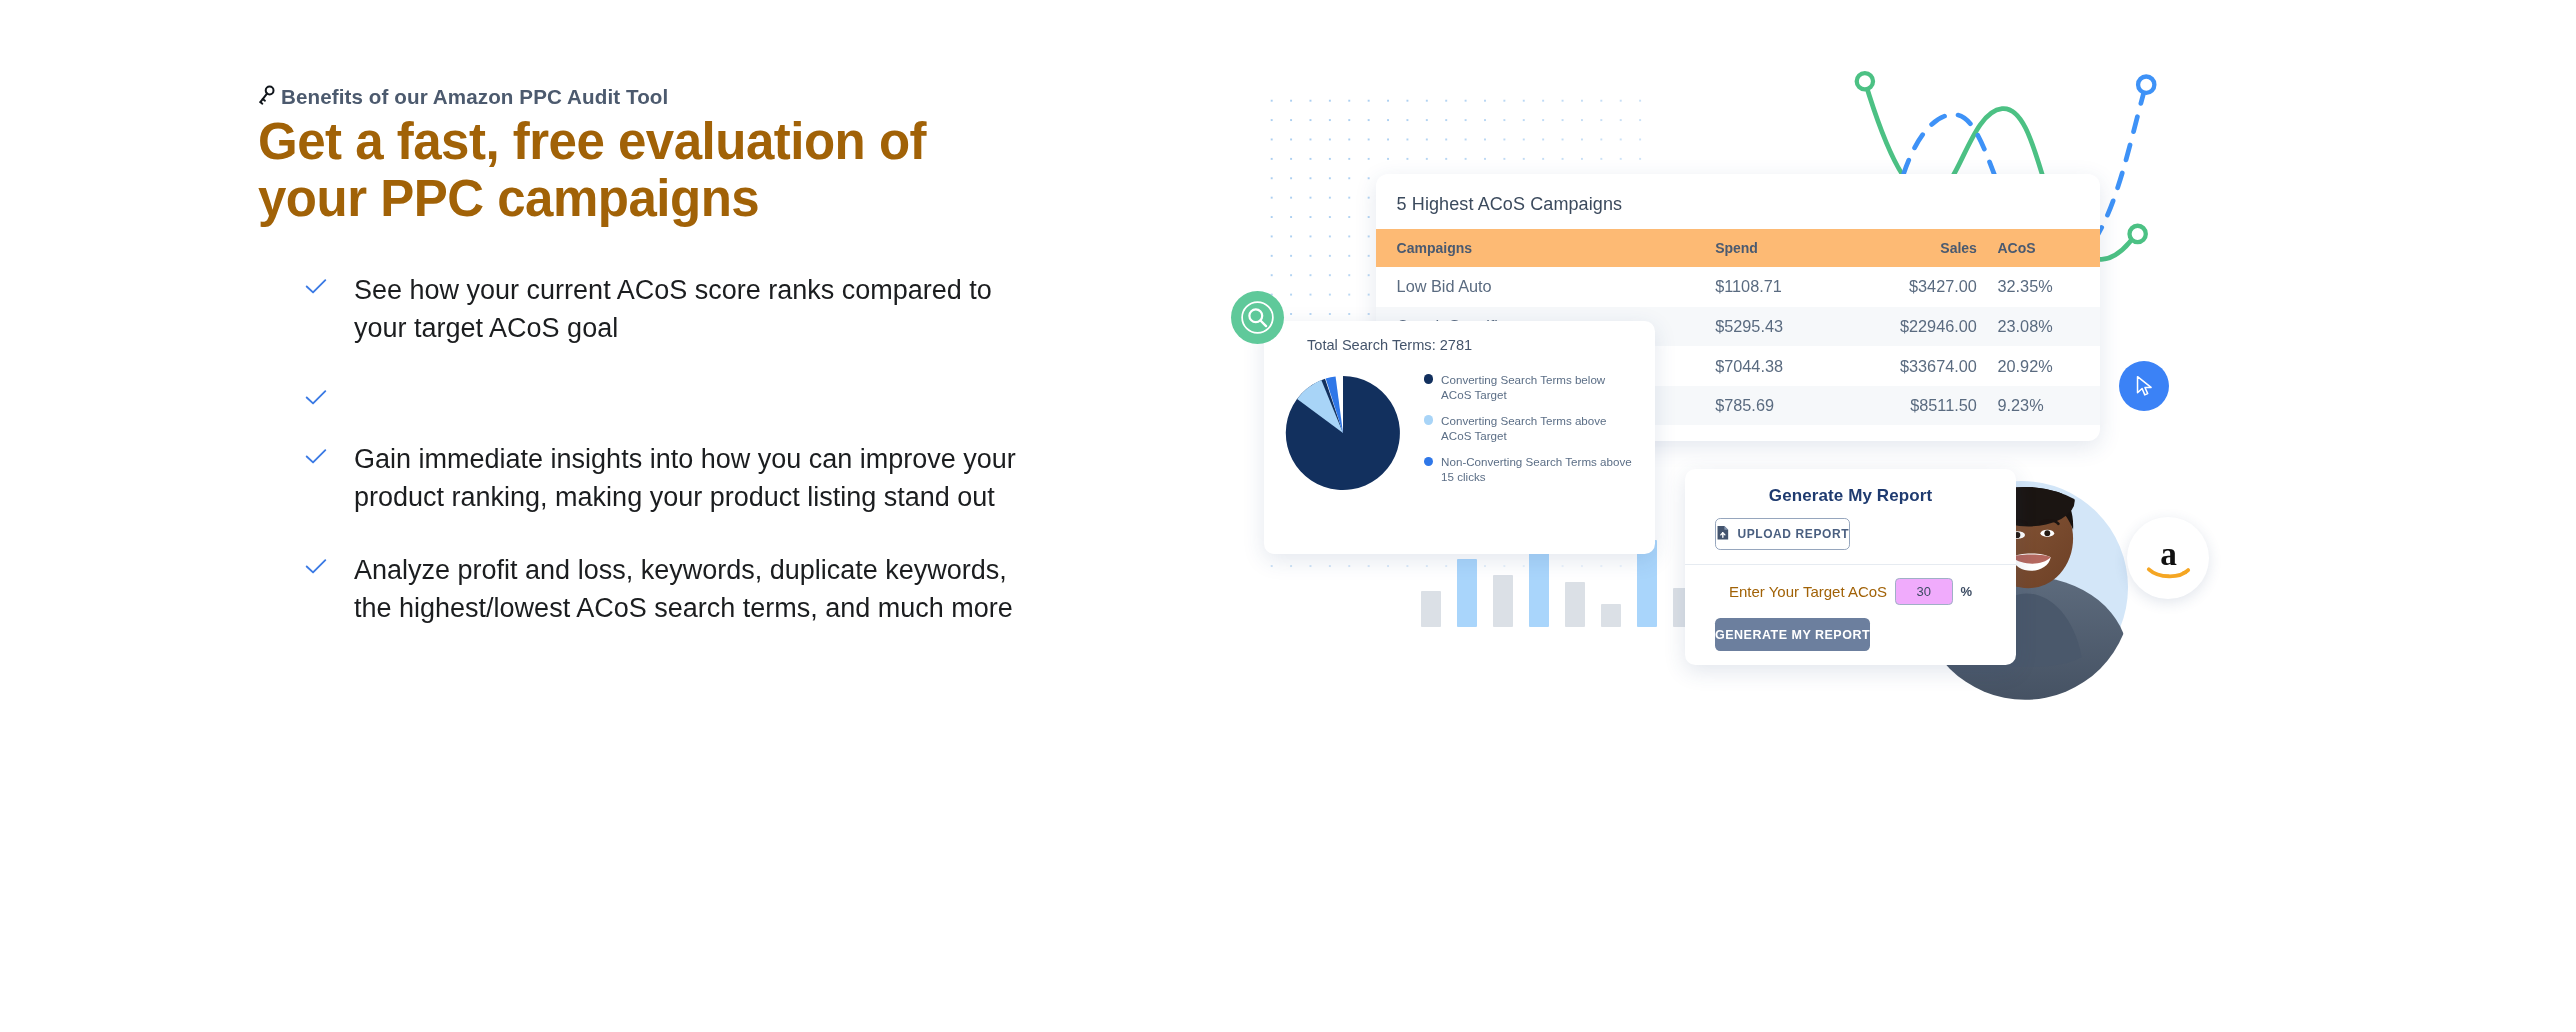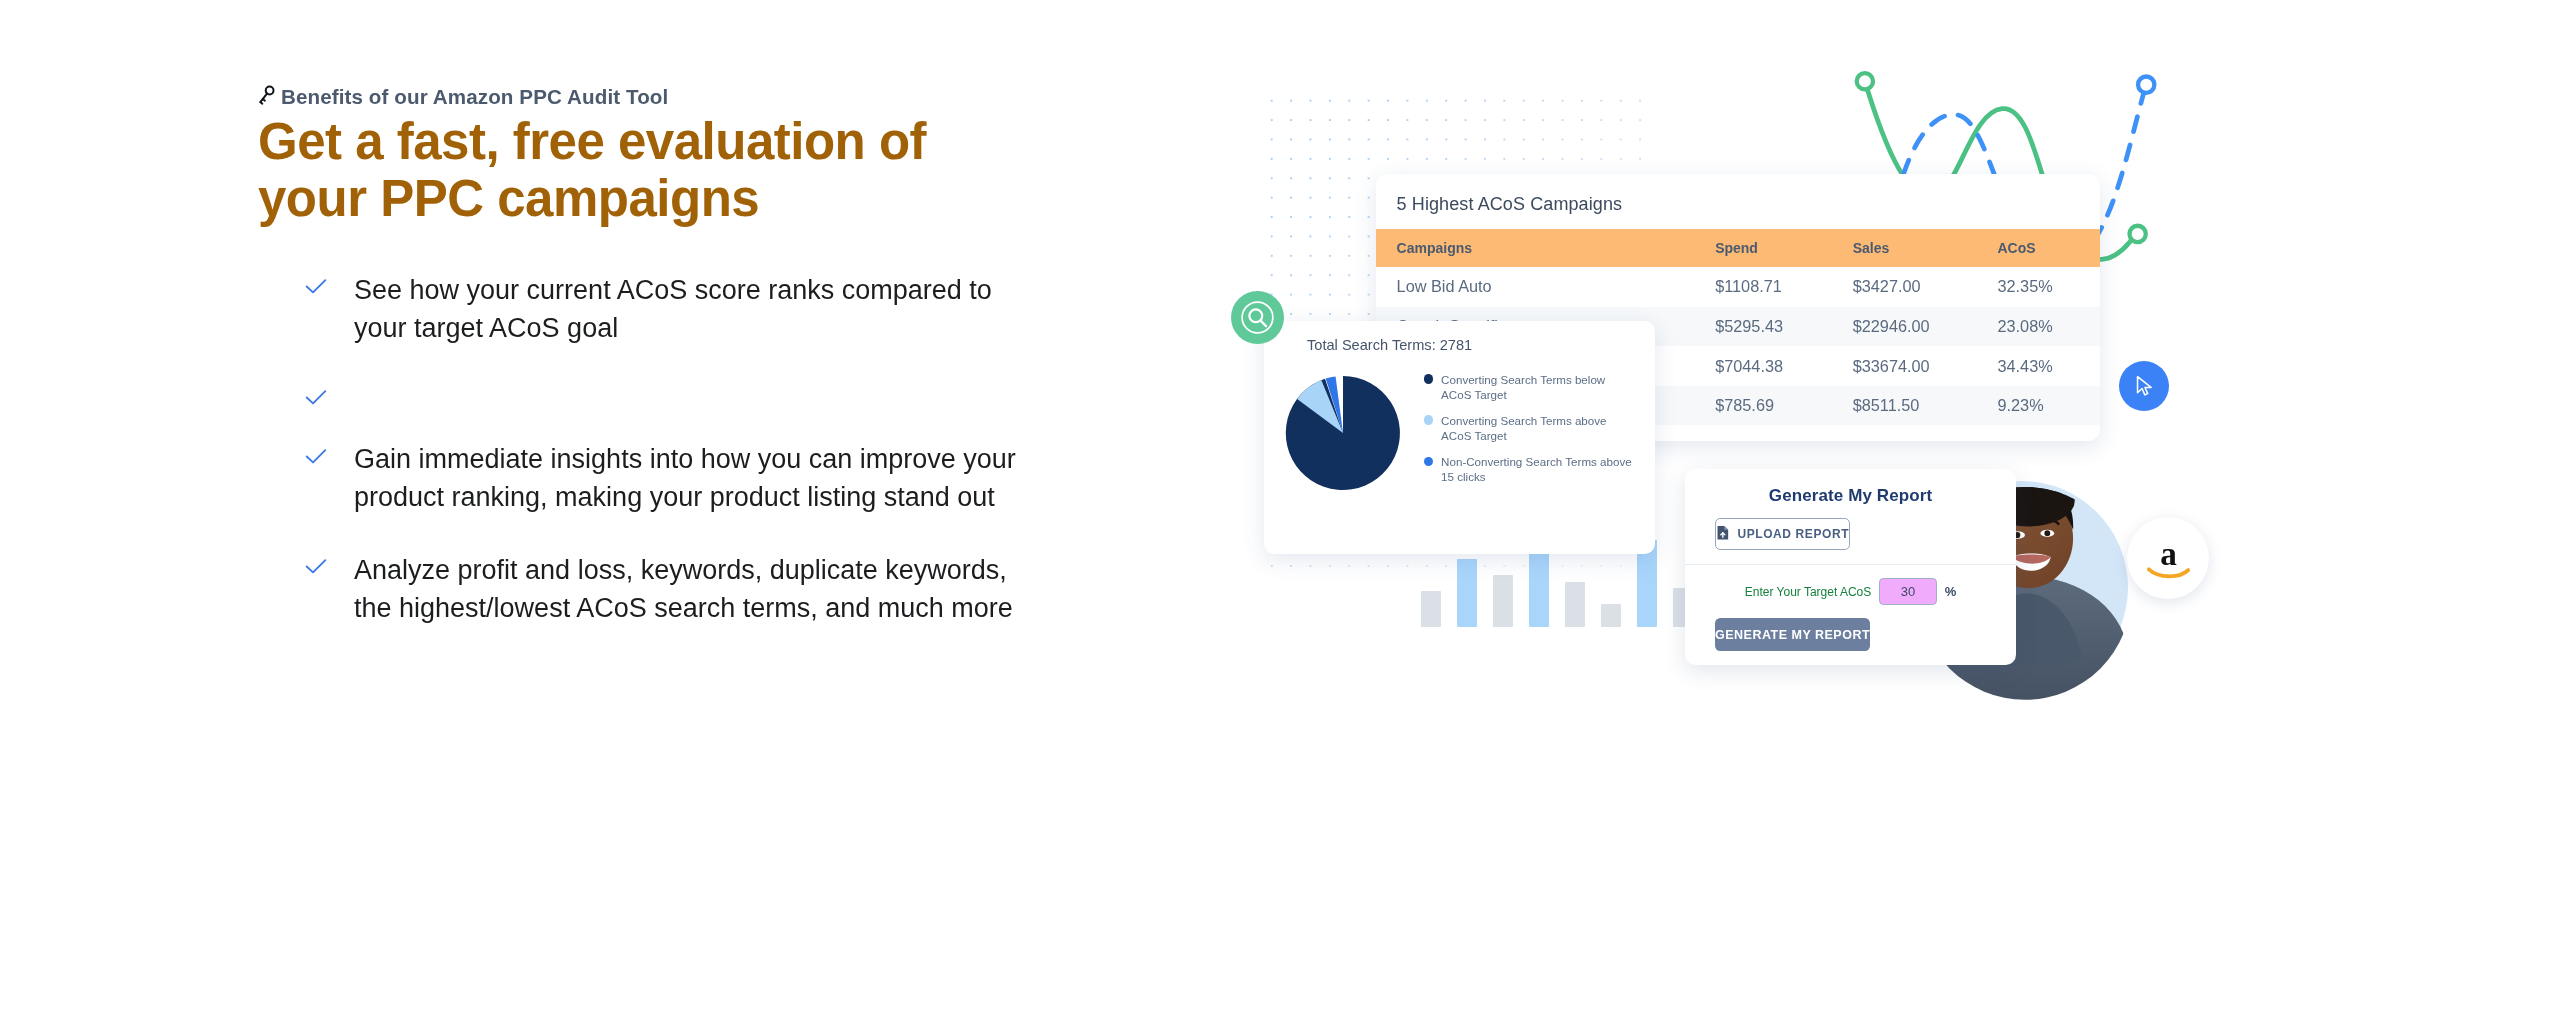--- a/index.html
+++ b/index.html
@@ -66,21 +66,21 @@
     background: #fdba74; color: #4a5a70; font-weight: bold;
     font-size: 14px; text-align: left; padding: 11px 0 11px 20.6px;
   }
   table.acos td {
     color: #5a6b80; font-size: 16.3px; text-align: left;
     padding: 10.3px 0 10.3px 20.6px;
   }
   table.acos tbody tr:nth-child(even) { background: #f6f8fa; }
   table.acos th:nth-child(1), table.acos td:nth-child(1) { width: 44%; }
   table.acos th:nth-child(2), table.acos td:nth-child(2) { width: 19%; }
-  table.acos th:nth-child(3), table.acos td:nth-child(3) { width: 20%; }
+  table.acos th:nth-child(3), table.acos td:nth-child(3) { width: 20%; text-align: right; }
   table.acos th:nth-child(4), table.acos td:nth-child(4) { width: 17%; }
 
   
   .card-pie {
     position: absolute; left: 19px; top: 269px; width: 391px; height: 233px;
     background: #fff; border-radius: 10.3px;
     box-shadow: 0 6px 22px rgba(40,70,120,.13);
     padding: 15.5px 17px;
   }
   .card-pie h4 {
@@ -115,21 +115,21 @@
   }
   .upload-btn {
     display: flex; align-items: center; justify-content: center; gap: 7.7px;
     margin: 0 30px 13.7px 30px; height: 32px;
     border: 1.1px solid #96a6bd; border-radius: 5.2px;
     color: #4a5f80; font-size: 12px; font-weight: bold; letter-spacing: 0.6px;
     background: #fff;
   }
   .divider { height: 0.9px; background: #e6ebf1; margin: 0 0 13.7px 0; }
   .acos-row { display: flex; align-items: center; justify-content: center; gap: 7.7px; margin-bottom: 13px; }
-  .acos-label { font-size: 12px; color: #15803d; }
+  .acos-label { font-size: 15px; color: #a16207; }
   .acos-input {
     width: 58px; height: 27px; border: 1.1px solid #9fb0c6; border-radius: 4.3px;
     font-size: 13px; color: #3c4c63; text-align: center; background: #f0abfc;
     font-family: "Liberation Sans", sans-serif;
   }
   .pct { font-size: 13px; color: #3c4c63; font-weight: bold; }
   .gen-btn {
     margin: 0 30px; height: 33px; border-radius: 5.2px; background: #6c7f9e;
     color: #fff; font-size: 12.5px; font-weight: bold; letter-spacing: 0.5px;
     display: flex; align-items: center; justify-content: center; border: none;
@@ -260,21 +260,21 @@
           <tr>
             <td>Crutch Specific</td>
             <td>$5295.43</td>
             <td>$22946.00</td>
             <td>23.08%</td>
           </tr>
           <tr>
             <td></td>
             <td>$7044.38</td>
             <td>$33674.00</td>
-            <td>34.43%</td>
+            <td>20.92%</td>
           </tr>
           <tr>
             <td></td>
             <td>$785.69</td>
             <td>$8511.50</td>
             <td>9.23%</td>
           </tr>
         </tbody>
       </table>
     </div>

